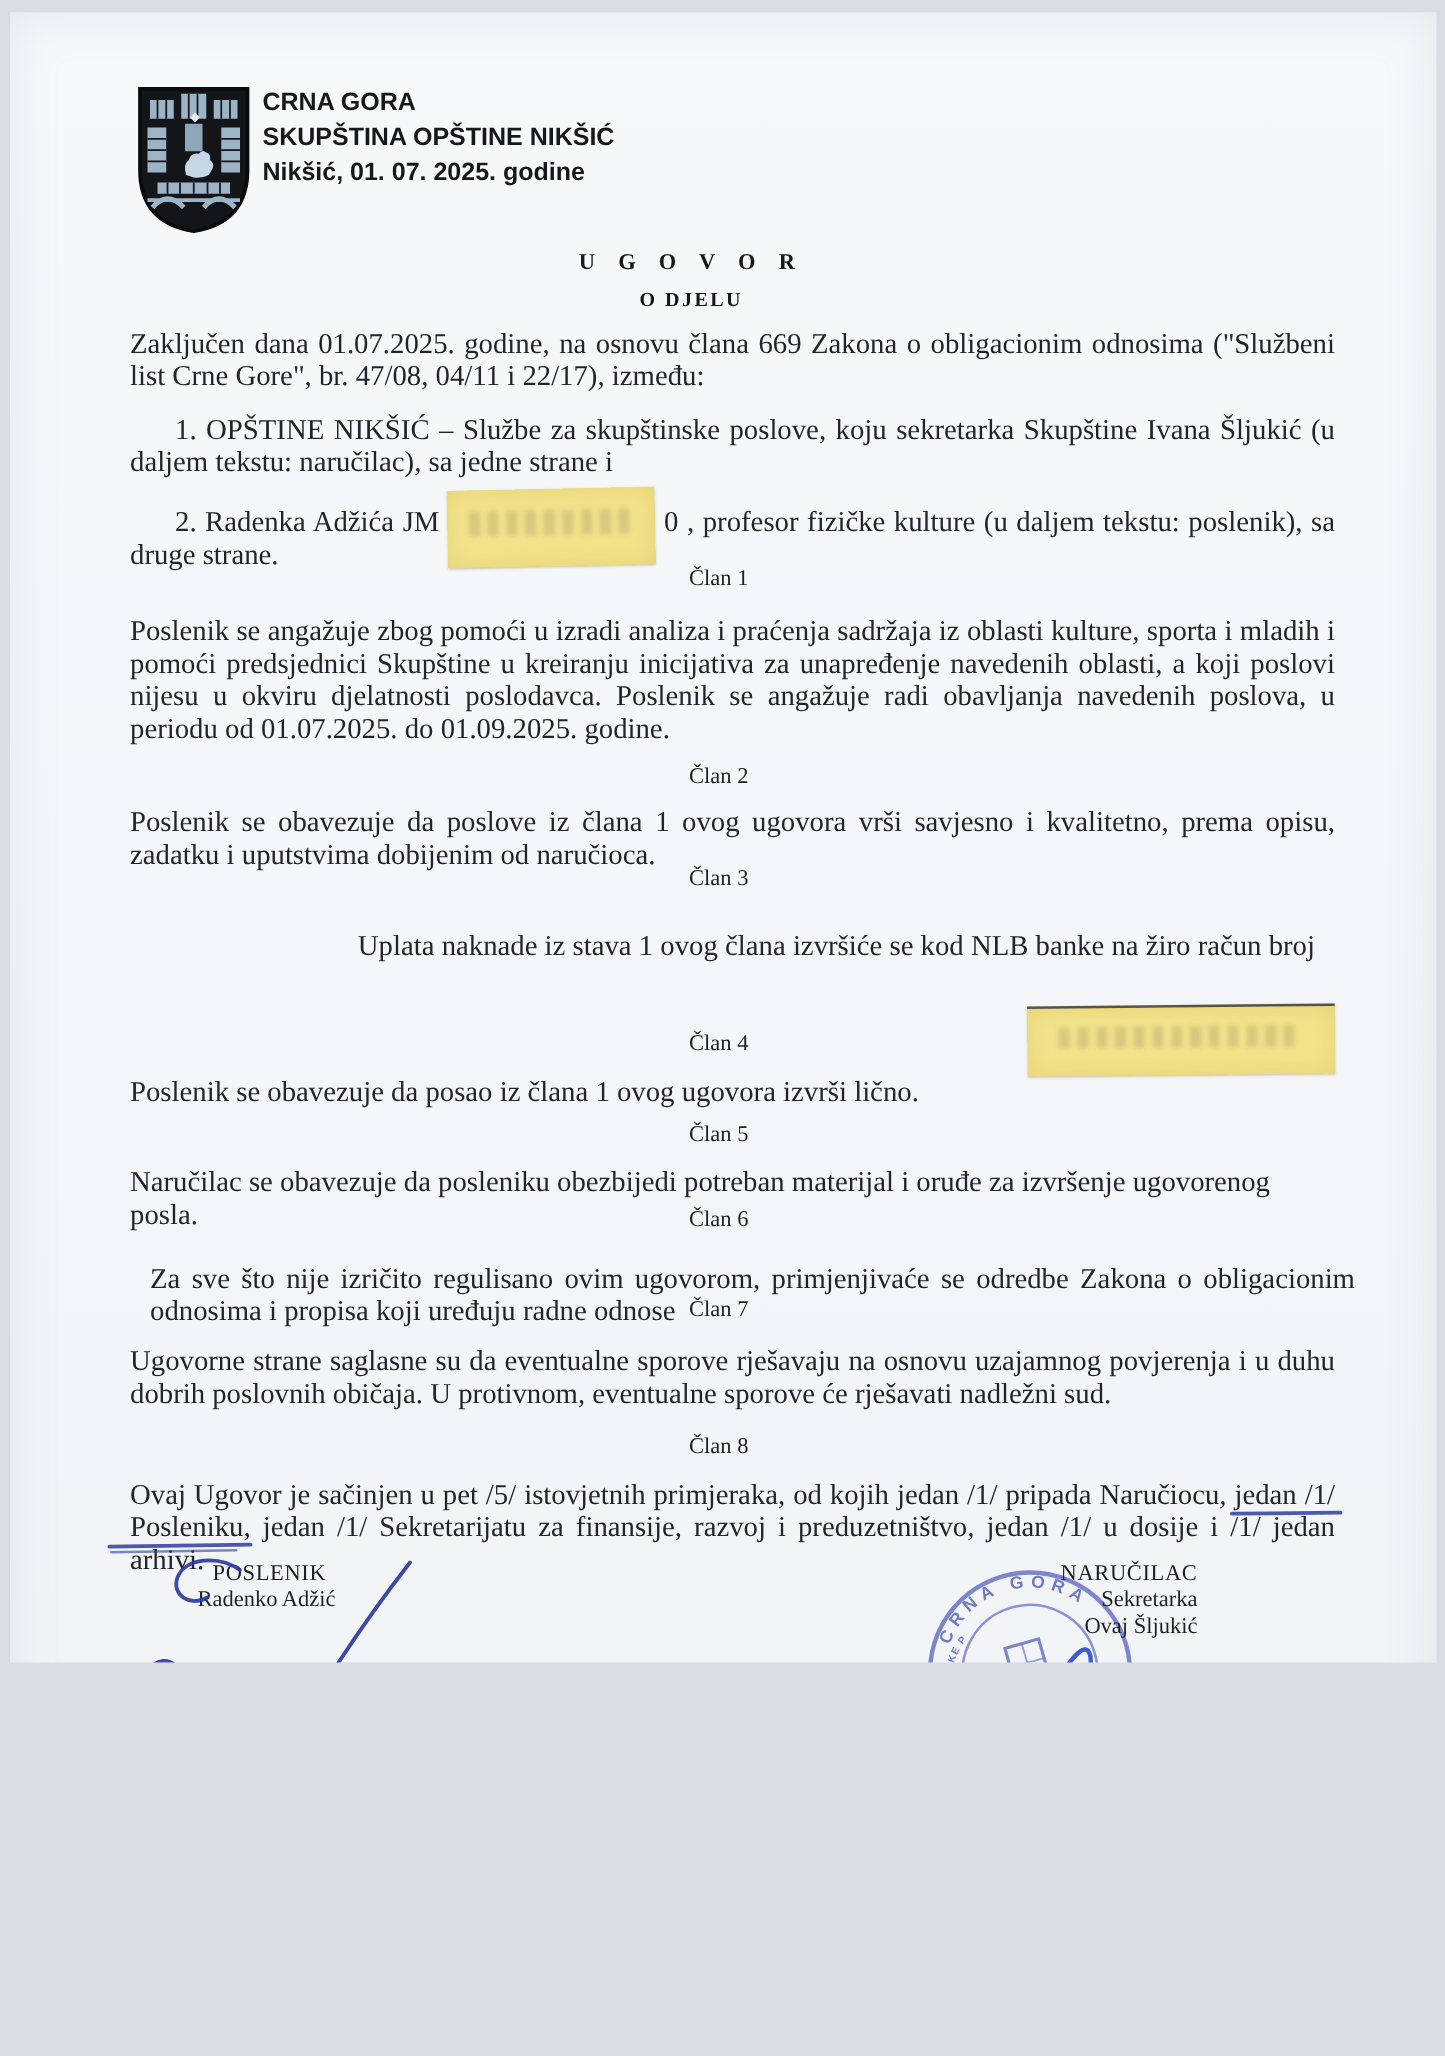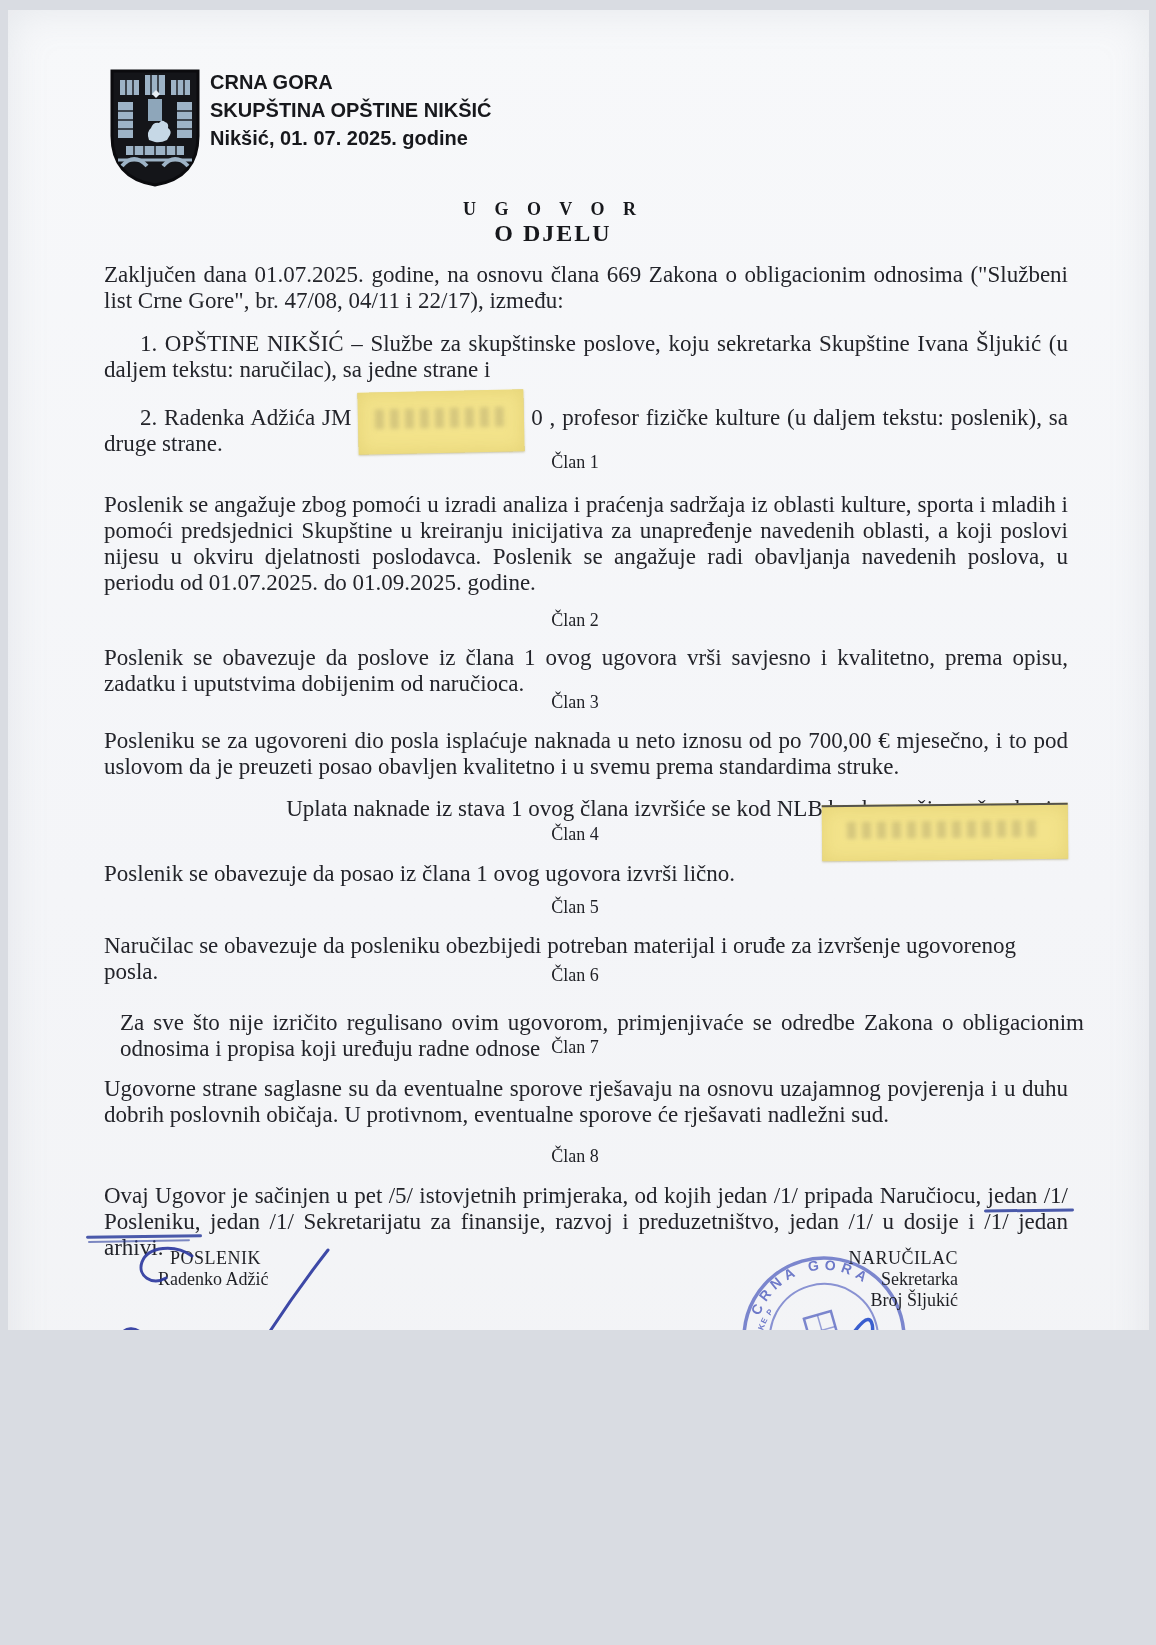--- a/index.html
+++ b/index.html
@@ -8,21 +8,21 @@
   .abs{position:absolute;}
   .paper{left:8px;top:10px;width:1141px;height:1608px;
          background:linear-gradient(180deg,#f7f8fa 0%,#f4f5f8 55%,#f2f3f5 100%);
          box-shadow:inset 0 0 40px rgba(150,158,170,.18);}
   .body-text{font-size:23px;line-height:26px;text-align:justify;color:#23242a;}
   .indent{text-indent:36px;}
   .heading{font-size:18px;color:#1e1f24;width:964px;text-align:center;padding-right:22px;box-sizing:border-box;}
   .lh{font-family:"Liberation Sans",sans-serif;font-weight:bold;font-size:20px;line-height:28px;color:#17181c;}
   .title-wrap{left:104px;width:964px;padding-right:66px;box-sizing:border-box;text-align:center;color:#17181c;}
   .title-1{font-size:18px;font-weight:bold;letter-spacing:7px;}
-  .title-2{font-size:24px;font-weight:bold;letter-spacing:2px;margin-top:0;}
+  .title-2{font-size:16px;font-weight:bold;letter-spacing:2px;margin-top:12px;}
   .col{left:104px;width:964px;}
   .force-justify{text-align:justify;text-align-last:justify;}
   .sticky{background:#f3e38b;box-shadow:0 1px 2px rgba(120,110,40,.35), inset 0 0 18px rgba(210,190,90,.45);}
   .sticky-smudge{position:absolute;inset:28% 12% 40% 10%;
          background:repeating-linear-gradient(90deg,rgba(140,130,90,.28) 0 9px,rgba(243,227,139,0) 9px 15px);
          filter:blur(2px);}
   .pen-u{position:relative;}
   .pen-u::after{content:"";position:absolute;left:-4px;right:-6px;bottom:-4px;height:3px;
          background:#2c3d9c;opacity:.85;border-radius:2px;transform:rotate(-.6deg);}
   .pen-u2{position:relative;}
@@ -107,21 +107,20 @@
   </p>
 
   <div class="abs col heading" style="top:452px;">Član 1</div>
   <p class="abs col body-text" style="top:492px;margin:0;">Poslenik se angažuje zbog pomoći u izradi analiza i praćenja sadržaja iz oblasti kulture, sporta i mladih i pomoći predsjednici Skupštine u kreiranju inicijativa za unapređenje navedenih oblasti, a koji poslovi nijesu u okviru djelatnosti poslodavca. Poslenik se angažuje radi obavljanja navedenih poslova, u periodu od 01.07.2025. do 01.09.2025. godine.</p>
 
   <div class="abs col heading" style="top:610px;">Član 2</div>
   <p class="abs col body-text" style="top:645px;margin:0;">Poslenik se obavezuje da poslove iz člana 1 ovog ugovora vrši savjesno i kvalitetno, prema opisu, zadatku i uputstvima dobijenim od naručioca.</p>
 
   <div class="abs col heading" style="top:692px;">Član 3</div>
   <div class="abs col" style="top:728px;">
-    <p class="body-text" style="margin:0;">Posleniku se za ugovoreni dio posla isplaćuje naknada u neto iznosu od po 700,00 € mjesečno, i to pod uslovom da je preuzeti posao obavljen kvalitetno i u svemu prema standardima struke.</p>
     <p class="body-text" style="margin:16px;text-align:right;">Uplata naknade iz stava 1 ovog člana izvršiće se kod NLB banke na žiro račun broj</p>
   </div>
   <div class="abs sticky" style="left:822px;top:804px;width:246px;height:54px;transform:rotate(-0.6deg);border-top:2px solid #55534a;">
     <span class="sticky-smudge"></span>
   </div>
 
   <div class="abs col heading" style="top:824px;">Član 4</div>
   <p class="abs col body-text" style="top:861px;margin:0;text-align:left;">Poslenik se obavezuje da posao iz člana 1 ovog ugovora izvrši lično.</p>
 
   <div class="abs col heading" style="top:897px;">Član 5</div>
@@ -177,21 +176,21 @@
       <line x1="84" y1="90" x2="112" y2="90" stroke-width="1.5" opacity="0.7"></line>
       <text x="98" y="134" font-family="Liberation Sans, sans-serif" font-size="9" font-weight="bold" fill="#5a68c8" stroke="none" text-anchor="middle" letter-spacing="1">NIKŠIĆ</text>
       <circle cx="38" cy="128" r="2" fill="#5a68c8" stroke="none"></circle>
       <circle cx="158" cy="128" r="2" fill="#5a68c8" stroke="none"></circle>
     </g>
   </svg>
 
   <div class="abs right-sig" style="left:758px;top:1248px;">
     <div class="sig-role">NARUČILAC</div>
     <div class="sig-name">Sekretarka</div>
-    <div class="sig-name">Broj Šljukić</div>
+    <div class="sig-name">Ovaj Šljukić</div>
   </div>
   <svg class="abs" style="left:775px;top:1300px;" width="250" height="140" viewBox="0 0 250 140">
     <g fill="none" stroke="#2f55cc" stroke-width="3.5" stroke-linecap="round" opacity="0.95">
       <path d="M38,118 C54,74 74,34 88,22 C96,15 100,24 96,40 C90,66 76,102 64,128"></path>
       <path d="M60,96 C74,78 90,70 94,82 C97,92 86,102 78,96 C86,80 104,70 110,80 C115,89 104,100 96,94 C104,80 122,70 128,80 C133,89 124,99 116,94 C124,80 140,72 148,78"></path>
       <path d="M185,52 C188,58 187,64 184,68"></path>
       <path d="M208,56 C224,68 226,92 208,106 C200,112 192,110 190,102"></path>
     </g>
   </svg>
 

